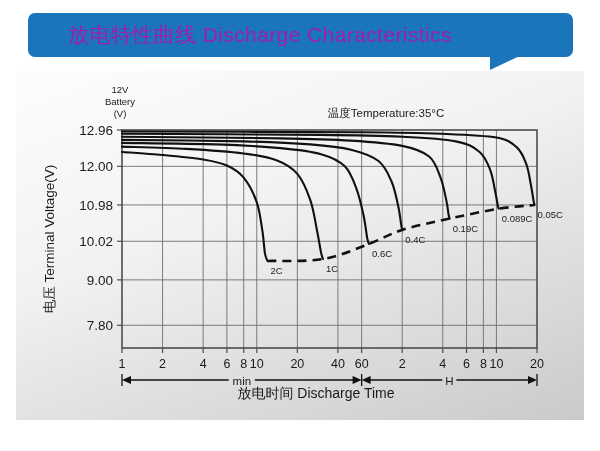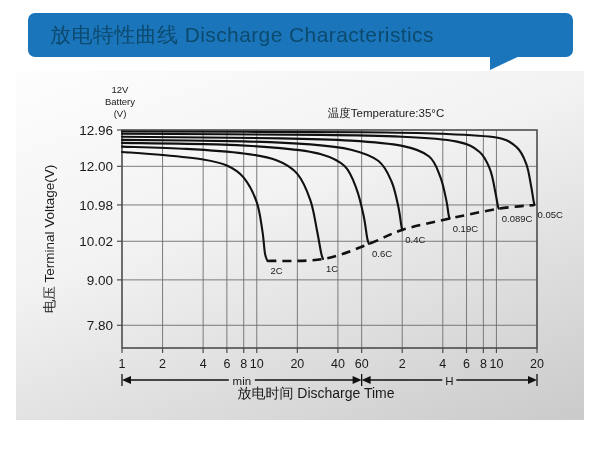--- a/index.html
+++ b/index.html
@@ -18,22 +18,22 @@
     position:absolute;left:0;top:0;width:545px;height:44px;
     background:#1b75bb;border-radius:7px;
   }
   #banner-tail{
     position:absolute;left:462px;top:41px;width:0;height:0;
     border-left:0 solid transparent;
     border-top:16px solid #1b75bb;
     border-right:34px solid transparent;
   }
   #banner-title{
-    position:absolute;left:22px;top:0;height:40px;line-height:44px;
-    color:#0c4a6e;font-size:21px;letter-spacing:.4px;white-space:nowrap;
+    position:absolute;left:40px;top:0;height:40px;line-height:44px;
+    color:#a21caf;font-size:21px;letter-spacing:.4px;white-space:nowrap;
   }
   
   #chart-panel{
     position:absolute;left:16px;top:71px;width:568px;height:349px;
     background:linear-gradient(160deg,#fdfdfd 0%,#f2f2f2 40%,#cacaca 100%);
   }
   #chart-svg{position:absolute;left:0;top:0;}
   .txt{font-family:"Liberation Sans","DejaVu Sans",sans-serif;fill:#1a1a1a;}
 </style>
 </head>

